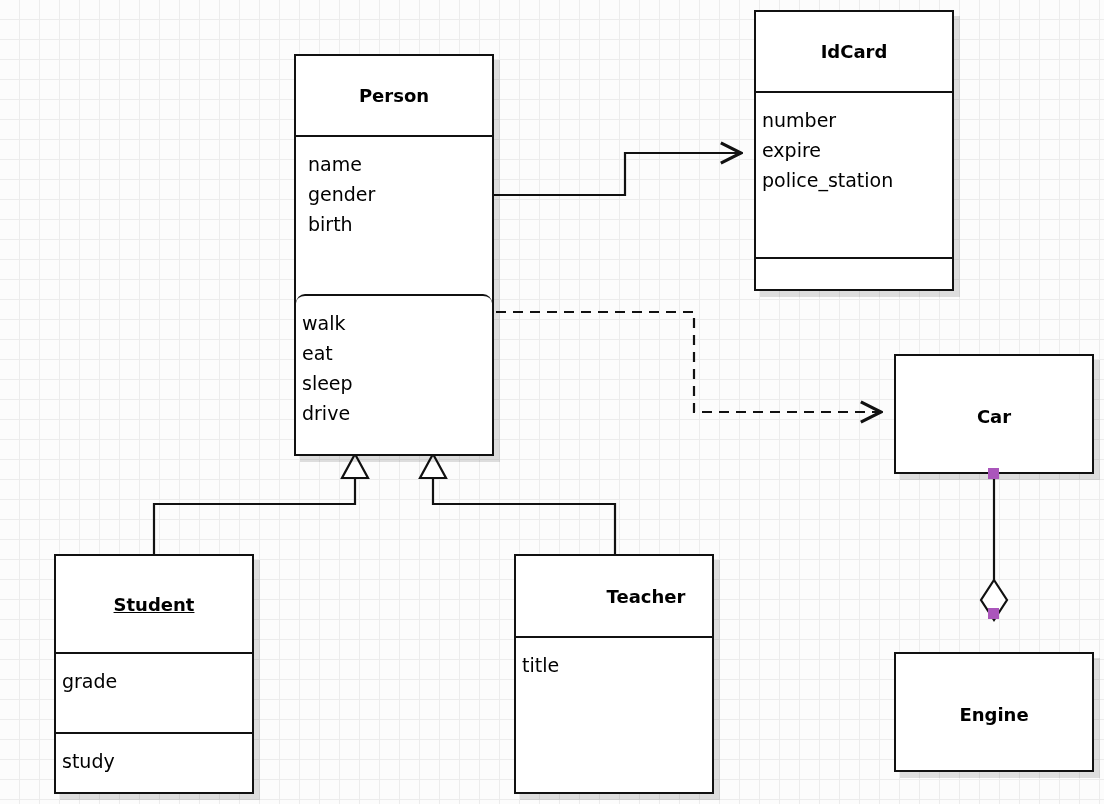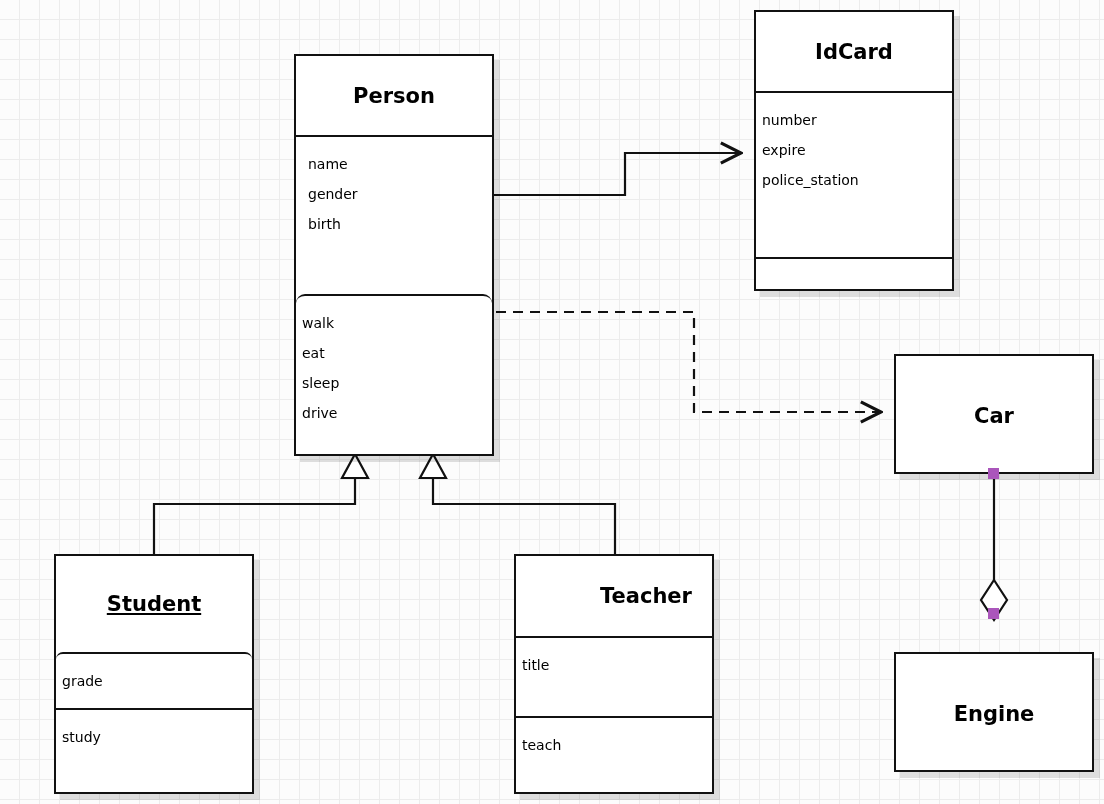--- a/index.html
+++ b/index.html
@@ -33,39 +33,39 @@
   }
   .uml-class {
     position: absolute;
     box-sizing: border-box;
     background: #ffffff;
     border: 2px solid #111111;
     box-shadow: 6px 6px 0 0 rgba(0,0,0,0.12);
   }
   .class-title {
     font-weight: bold;
-    font-size: 21px;
+    font-size: 18px;
     color: #000000;
     box-sizing: border-box;
     display: flex;
     align-items: center;
     justify-content: center;
     width: 100%;
   }
   .compartment {
     box-sizing: border-box;
     border-top: 2px solid #111111;
     padding: 12px 0 0 6px;
     width: 100%;
   }
   .compartment.empty {
     padding: 0;
   }
   .member {
-    font-size: 14px;
+    font-size: 19px;
     color: #000000;
     line-height: 30px;
     white-space: nowrap;
   }
   .simple-class .class-title {
     height: 100%;
   }
   .handle {
     position: absolute;
     width: 11px;
@@ -133,34 +133,31 @@
         <div class="class-title" style="height: 79px;">IdCard</div>
         <div class="compartment" style="height: 166px;">
           <div class="member">number</div>
           <div class="member">expire</div>
           <div class="member">police_station</div>
         </div>
         <div class="compartment empty" style="height: 32px;"></div>
       </div>
       <div class="uml-class" style="left: 54px; top: 554px; width: 200px; height: 240px;">
         <div class="class-title" style="height: 96px; text-decoration: underline;">Student</div>
-        <div class="compartment" style="height: 56px; border-radius: 7px;">
+        <div class="compartment" style="height: 80px;">
           <div class="member">grade</div>
         </div>
         <div class="compartment" style="height: 76px;">
           <div class="member">study</div>
         </div>
       </div>
       <div class="uml-class" style="left: 514px; top: 554px; width: 200px; height: 240px;">
         <div class="class-title" style="height: 80px; margin-left: 32px;">Teacher</div>
         <div class="compartment" style="height: 80px;">
           <div class="member">title</div>
-        </div>
-        <div class="compartment" style="height: 76px;">
-          <div class="member">teach</div>
         </div>
       </div>
       <div class="uml-class simple-class" style="left: 894px; top: 354px; width: 200px; height: 120px;">
         <div class="class-title" style="height: 120px;">Car</div>
       </div>
       <div class="uml-class simple-class" style="left: 894px; top: 614px; width: 200px; height: 120px; margin-top: 38px;">
         <div class="class-title" style="height: 120px;">Engine</div>
       </div>
     </div>
 

